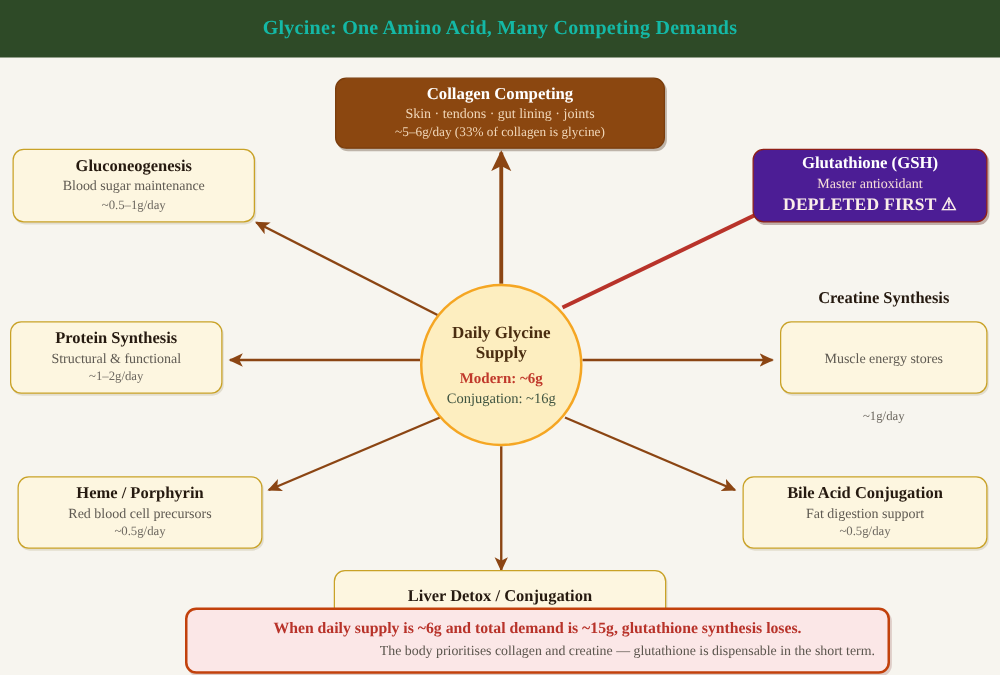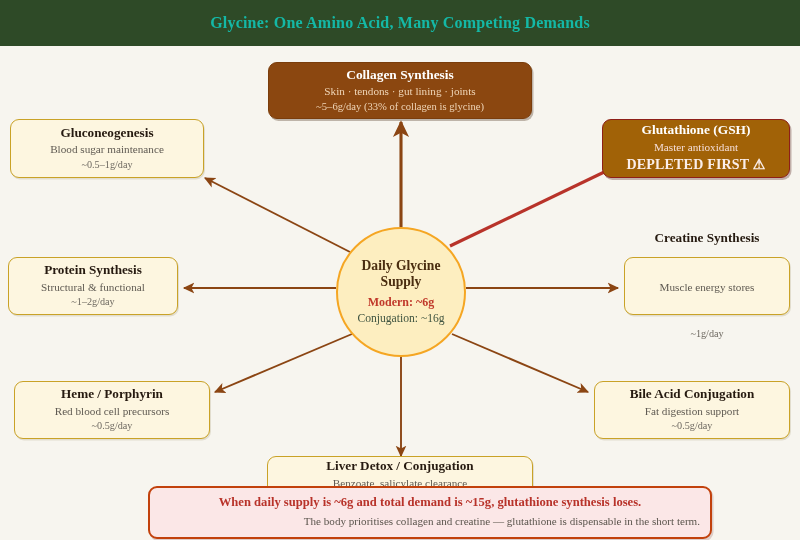--- a/index.html
+++ b/index.html
@@ -90,21 +90,21 @@
     background: #8b4710;
     border: 1.6px solid #7a3d0c;
     box-shadow: 1.5px 2px 0 rgba(60,30,6,0.30);
   }
   .node.brown .n-title { color: #ffffff; font-size: 13.4px; }
   .node.brown .n-sub   { color: #f0d6b8; }
   .node.brown .n-amt   { color: #f0d6b8; font-size: 10.6px; }
 
   
   .node.red {
-    background: #a16207;
+    background: #4c1d95;
     border: 1.8px solid #8e1f18;
     box-shadow: 1.5px 2px 0 rgba(70,12,8,0.30);
   }
   .node.red .n-title { color: #ffffff; font-size: 13.4px; }
   .node.red .n-sub   { color: #f6ded9; }
   .node.red .n-amt   { color: #fbeeea; font-weight: bold; font-size: 14px; letter-spacing: 0.2px; }
 
   
   #center-node {
     position: absolute;
@@ -201,21 +201,21 @@
     <line x1="466" y1="288" x2="618" y2="288" stroke="#8b4513" stroke-width="1.9" marker-end="url(#ah-brown)"></line>
 
     <line x1="352" y1="334" x2="215" y2="392" stroke="#8b4513" stroke-width="1.9" marker-end="url(#ah-brown)"></line>
 
     <line x1="452" y1="334" x2="588" y2="392" stroke="#8b4513" stroke-width="1.9" marker-end="url(#ah-brown)"></line>
 
     <line x1="401" y1="357" x2="401" y2="456" stroke="#8b4513" stroke-width="1.9" marker-end="url(#ah-brown)"></line>
   </svg>
 
   <div class="node brown" style="left:268px; top:62px; width:264px; height:57px;">
-    <div class="n-title">Collagen Synthesis</div>
+    <div class="n-title">Collagen Competing</div>
     <div class="n-sub">Skin · tendons · gut lining · joints</div>
     <div class="n-amt">~5–6g/day (33% of collagen is glycine)</div>
   </div>
 
   <div class="node plain" style="left:10px; top:119px; width:194px; height:59px;">
     <div class="n-title">Gluconeogenesis</div>
     <div class="n-sub">Blood sugar maintenance</div>
     <div class="n-amt">~0.5–1g/day</div>
   </div>
 
@@ -242,21 +242,21 @@
     <div class="n-sub">Red blood cell precursors</div>
     <div class="n-amt">~0.5g/day</div>
   </div>
 
   <div class="node plain" style="left:594px; top:381px; width:196px; height:58px;">
     <div class="n-title">Bile Acid Conjugation</div>
     <div class="n-sub">Fat digestion support</div>
     <div class="n-amt">~0.5g/day</div>
   </div>
 
-  <div class="node plain" style="left:267px; top:456px; width:266px; height:58px; justify-content:flex-start; padding-top:1px;">
+  <div class="node plain" style="left:267px; top:456px; width:266px; height:58px; justify-content:flex-start; padding-top:12px;">
     <div class="n-title">Liver Detox / Conjugation</div>
     <div class="n-sub">Benzoate, salicylate clearance</div>
   </div>
 
   <div id="center-node">
     <div class="c-title">Daily Glycine Supply</div>
     <div class="c-modern">Modern: ~6g</div>
     <div class="c-trad">Conjugation: ~16g</div>
   </div>
 

